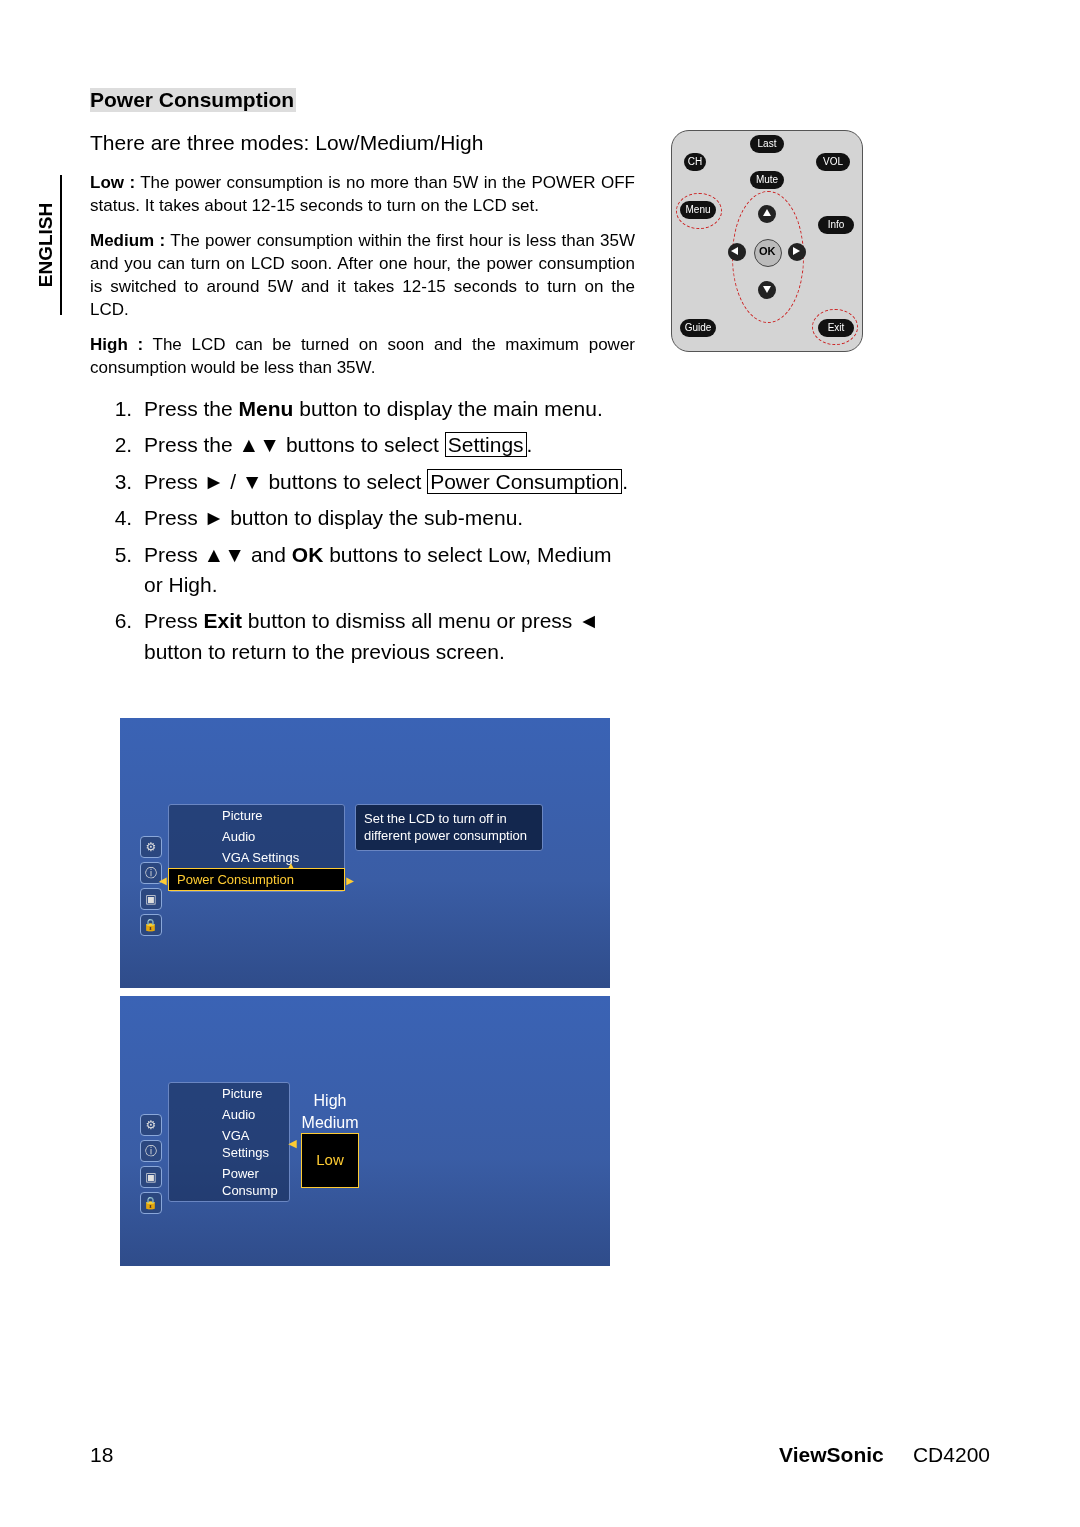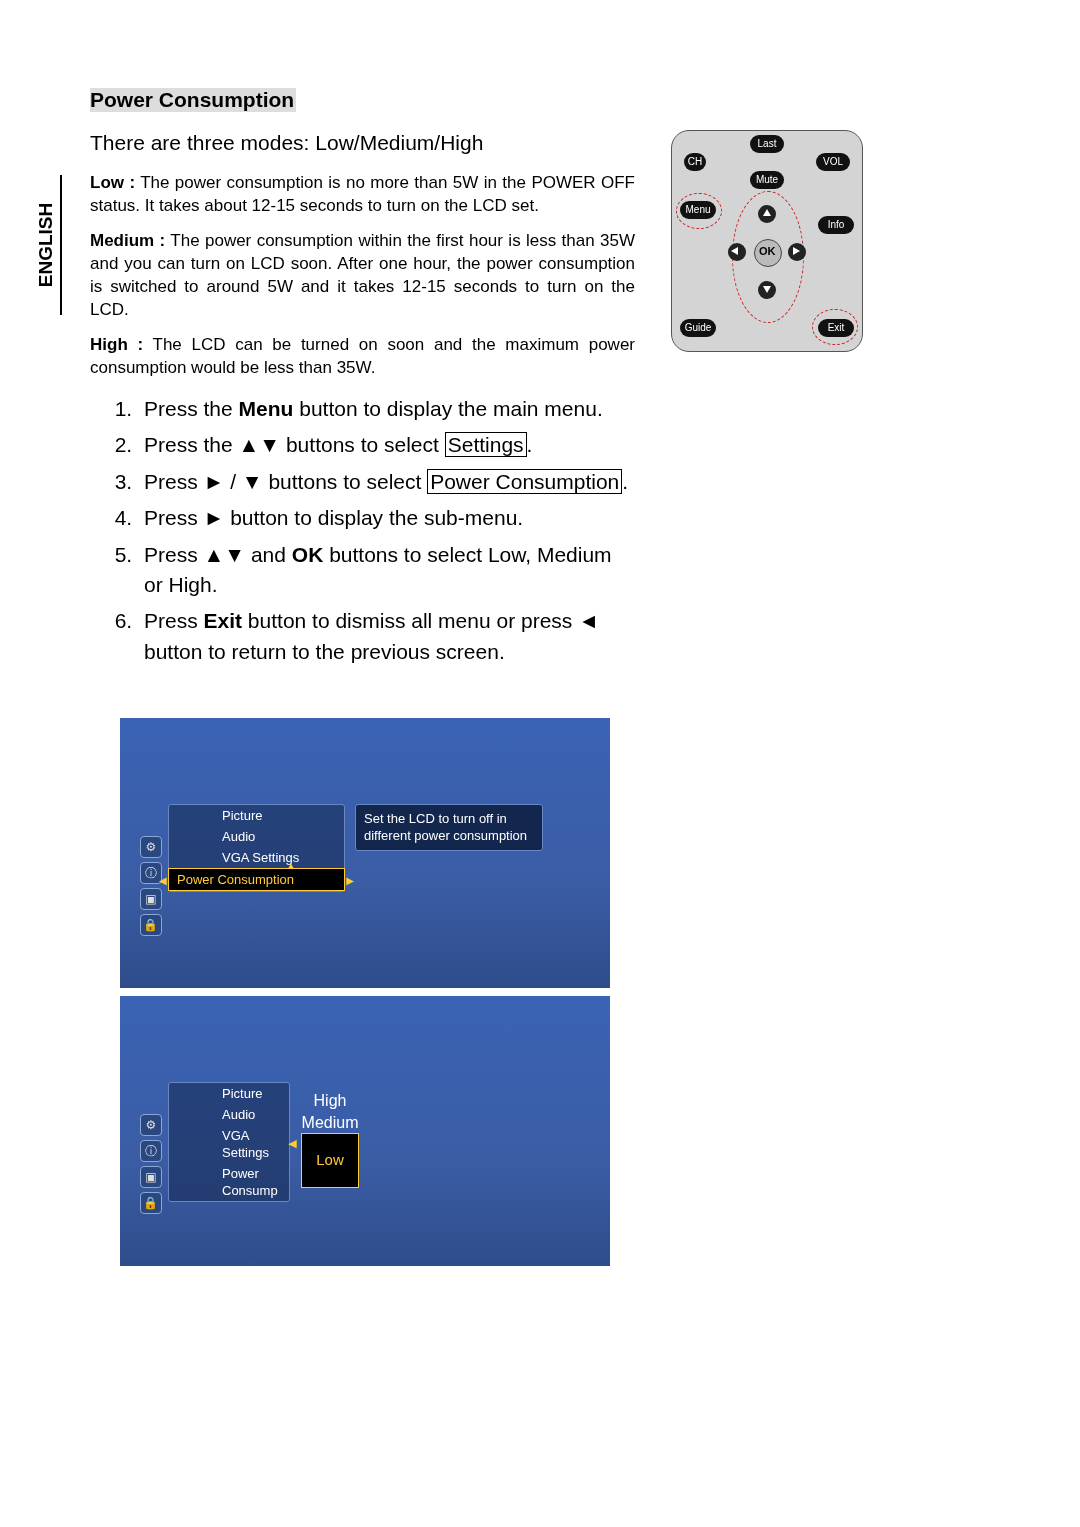--- a/index.html
+++ b/index.html
@@ -325,14 +325,22 @@
       <div class="osd-item">VGA Settings</div>
       <div class="osd-item">Power Consump</div>
     </div>
     <div class="osd-sub">
       <div>High</div>
       <div>Medium</div>
       <div class="sel-low">Low</div>
     </div>
   </div>
 
+  <div class="footer">
+    <span>18</span>
+    <span>
+      <span class="bold">ViewSonic</span>
+      &nbsp;&nbsp;&nbsp;
+      <span>CD4200</span>
+    </span>
+  </div>
 
 </div>
 
 </body></html>

